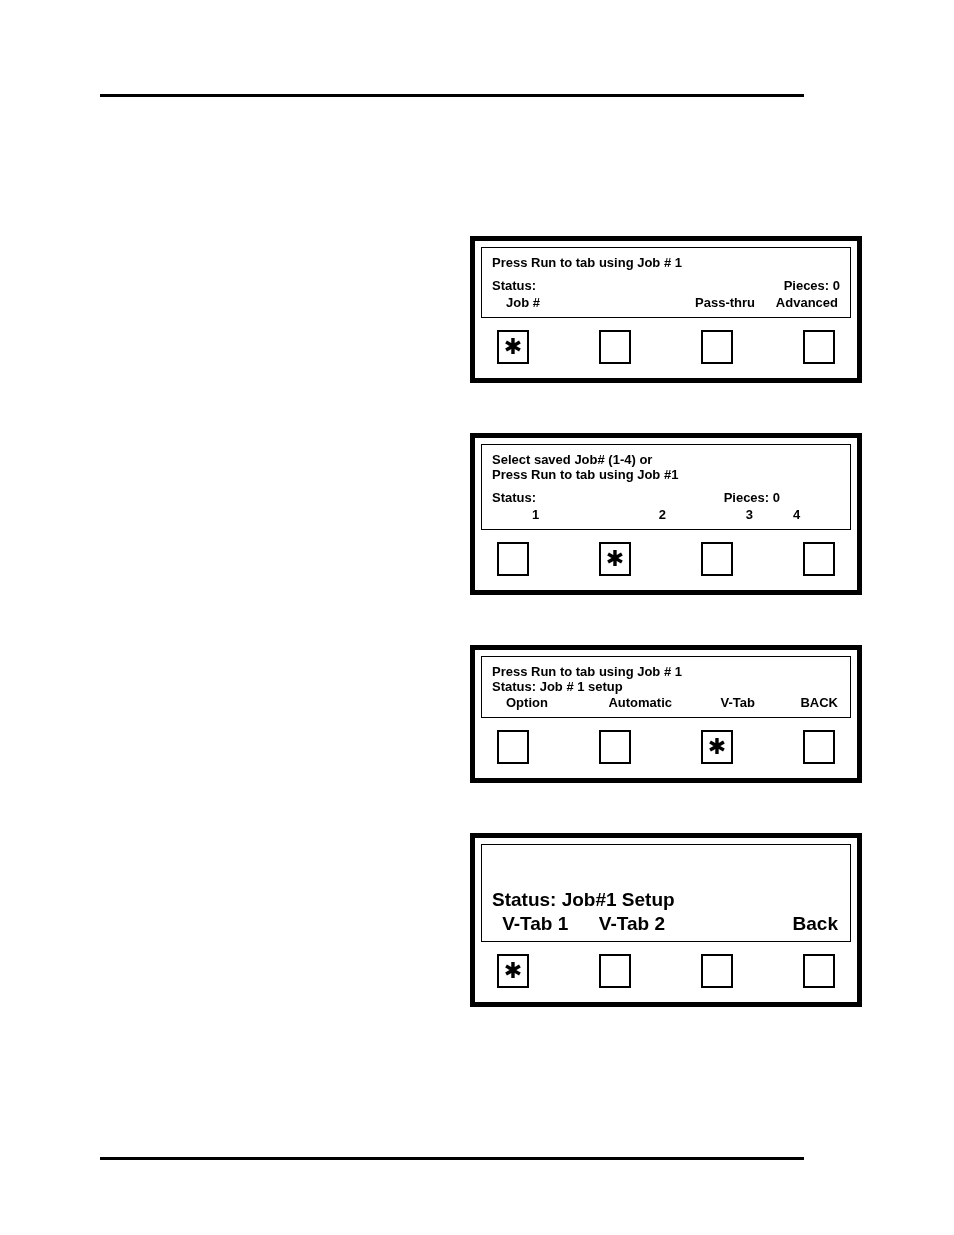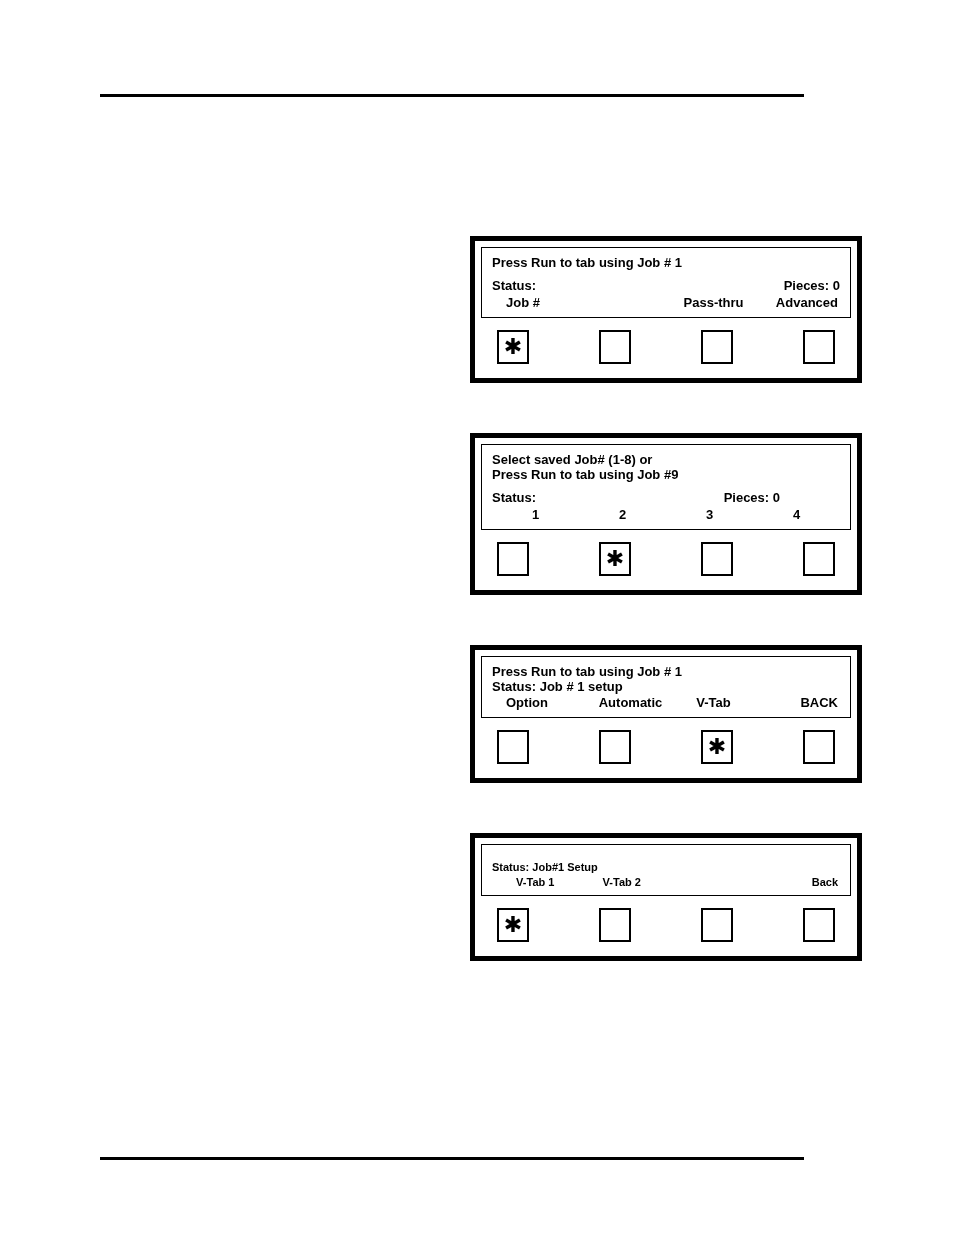--- a/index.html
+++ b/index.html
@@ -55,21 +55,21 @@
     display: flex;
     justify-content: space-between;
     margin-top: 8px;
   }
   .row-2col > span:last-child { text-align: right; padding-left: 24px; }
   .row-actions {
     display: flex;
     justify-content: space-between;
     margin-top: 2px;
   }
-  .row-actions span { flex: 1; text-align: center; }
+  .row-actions span { flex: 1; text-align: right; }
   .row-actions span:first-child { text-align: left; padding-left: 14px; }
   .row-actions.four span:first-child { text-align: center; padding-left: 0; }
   .row-actions span:last-child { text-align: right; padding-right: 2px; }
   .row-actions.four span:last-child { text-align: center; padding-right: 0; }
 
   .buttons {
     display: flex;
     justify-content: space-between;
     padding: 6px 22px 14px 22px;
   }
@@ -88,23 +88,23 @@
     justify-content: center;
     font-size: 22px;
     line-height: 1;
     user-select: none;
   }
 
   
   .panel3 .display { font-size: 13px; }
   .panel4 .display {
     font-family: Arial, Helvetica, sans-serif;
-    font-size: 11px;
+    font-size: 19px;
     font-weight: bold;
-    padding-top: 16px;
+    padding-top: 44px;
   }
   .panel4 .row-actions span:first-child { padding-left: 0; text-align: center; }
   .panel4 .row-actions span:last-child { padding-right: 2px; }
 </style>
 </head>
 <body>
 
 <div class="page">
   <div class="hr-top"></div>
 
@@ -135,22 +135,22 @@
             <div class="btn"></div>
           </div>
         <div class="btn-slot">
             <div class="btn"></div>
           </div>
       </div>
     </div>
 
     <div class="panel-frame">
       <div class="display">
-        <div>Select saved Job# (1-8) or</div>
-        <div>Press Run to tab using Job #9</div>
+        <div>Select saved Job# (1-4) or</div>
+        <div>Press Run to tab using Job #1</div>
         <div class="row-2col">
           <span>Status:</span>
           <span style="padding-right:60px">Pieces: 0</span>
         </div>
         <div class="row-actions four">
           <span>1</span>
           <span>2</span>
           <span>3</span>
           <span>4</span>
         </div>

